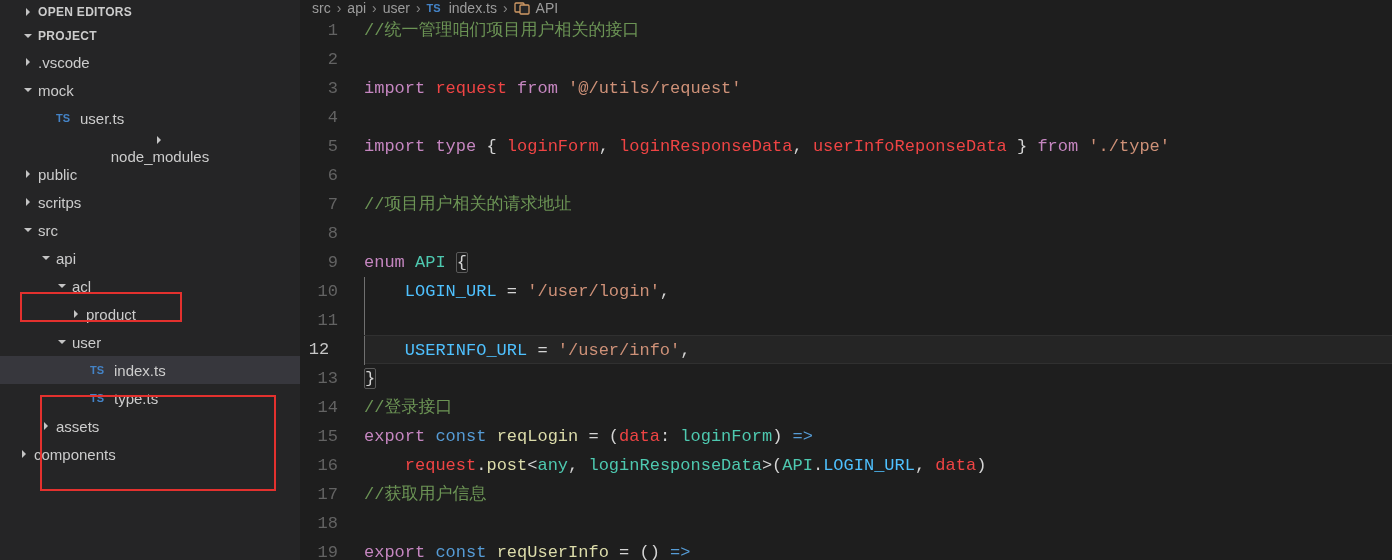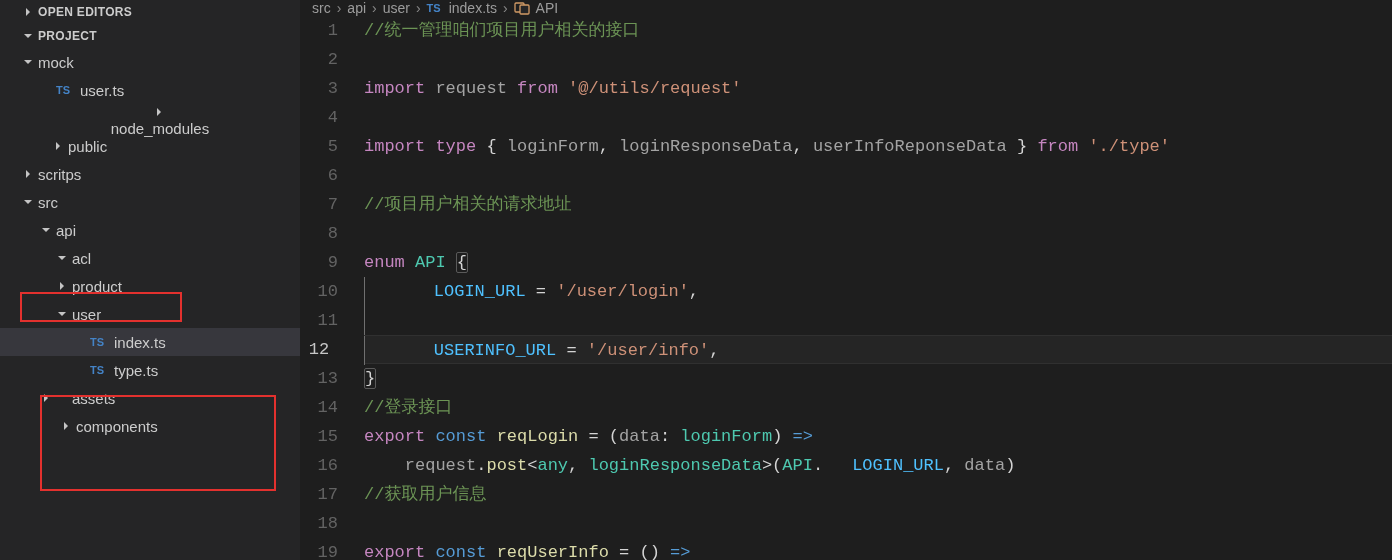--- a/index.html
+++ b/index.html
@@ -117,24 +117,24 @@
   }
   .line { height: 29px; position: relative; }
   .line.cur { background: rgba(255,255,255,0.035); border-top:1px solid rgba(255,255,255,0.05); border-bottom:1px solid rgba(255,255,255,0.05);}
   .hl-brace {
     border: 1px solid #5a5a5a;
     border-radius: 2px;
   }
 
   .tk-comment { color: #6c9455; }
   .tk-keyword { color: #c586c0; }
-  .tk-ident   { color: #a3a3a3; font-family: Liberation Mono, monospace; }
+  .tk-ident   { color: #ef4444; font-family: Liberation Mono, monospace; }
   .tk-type    { color: #4ec9b0; }
   .tk-string  { color: #ce9178; }
-  .tk-enumkey { color: #4fc1ff; margin-left: 29px; }
+  .tk-enumkey { color: #4fc1ff; }
   .tk-punct   { color: #d4d4d4; }
   .tk-op      { color: #d4d4d4; }
   .tk-func    { color: #dcdcaa; }
   .tk-const   { color: #569cd6; }
   
   .guide {
     border-left: 1px solid #404040;
     display: inline-block;
     height: 29px;
     vertical-align: top;
@@ -157,36 +157,42 @@
   </div>
   <div class="sidebar-section-header">
     <svg class="chev" viewBox="0 0 16 16">
         <path d="M4 6l4 4 4-4z"></path>
       </svg>
     <span>PROJECT</span>
   </div>
   <div id="tree">
       <div class="tree-item" style="padding-left: 20px;">
         <svg class="chev" viewBox="0 0 16 16">
+          <path d="M6 4l4 4-4 4z"></path>
+        </svg>
+        <span>.vscode</span>
+      </div>
+      <div class="tree-item" style="padding-left: 20px;">
+        <svg class="chev" viewBox="0 0 16 16">
           <path d="M4 6l4 4 4-4z"></path>
         </svg>
         <span>mock</span>
       </div>
       <div class="tree-item" style="padding-left: 38px;">
         <svg class="chev blank" viewBox="0 0 16 16"></svg>
         <span class="file-tag">TS</span>
         <span>user.ts</span>
       </div>
       <div class="tree-item" style="padding-left: 20px; flex-direction: column;">
         <svg class="chev" viewBox="0 0 16 16">
           <path d="M6 4l4 4-4 4z"></path>
         </svg>
         <span>node_modules</span>
       </div>
-      <div class="tree-item" style="padding-left: 20px; margin-left: 30px;">
+      <div class="tree-item" style="padding-left: 20px;">
         <svg class="chev" viewBox="0 0 16 16">
           <path d="M6 4l4 4-4 4z"></path>
         </svg>
         <span>public</span>
       </div>
       <div class="tree-item" style="padding-left: 20px;">
         <svg class="chev" viewBox="0 0 16 16">
           <path d="M6 4l4 4-4 4z"></path>
         </svg>
         <span>scritps</span>
@@ -202,21 +208,21 @@
           <path d="M4 6l4 4 4-4z"></path>
         </svg>
         <span>api</span>
       </div>
       <div class="tree-item" style="padding-left: 54px;">
         <svg class="chev" viewBox="0 0 16 16">
           <path d="M4 6l4 4 4-4z"></path>
         </svg>
         <span>acl</span>
       </div>
-      <div class="tree-item" style="padding-left: 54px;">
+      <div class="tree-item" style="padding-left: 68px;">
         <svg class="chev" viewBox="0 0 16 16">
           <path d="M6 4l4 4-4 4z"></path>
         </svg>
         <span>product</span>
       </div>
       <div class="tree-item" style="padding-left: 54px;">
         <svg class="chev" viewBox="0 0 16 16">
           <path d="M4 6l4 4 4-4z"></path>
         </svg>
         <span>user</span>
@@ -224,27 +230,27 @@
       <div class="tree-item selected" style="padding-left: 72px;">
         <svg class="chev blank" viewBox="0 0 16 16"></svg>
         <span class="file-tag">TS</span>
         <span>index.ts</span>
       </div>
       <div class="tree-item" style="padding-left: 72px;">
         <svg class="chev blank" viewBox="0 0 16 16"></svg>
         <span class="file-tag">TS</span>
         <span>type.ts</span>
       </div>
-      <div class="tree-item" style="padding-left: 38px; gap: 16px;">
+      <div class="tree-item" style="padding-left: 38px;">
         <svg class="chev" viewBox="0 0 16 16">
           <path d="M6 4l4 4-4 4z"></path>
         </svg>
         <span>assets</span>
       </div>
-      <div class="tree-item" style="padding-left: 58px;">
+      <div class="tree-item" style="padding-left: 16px;">
         <svg class="chev" viewBox="0 0 16 16">
           <path d="M6 4l4 4-4 4z"></path>
         </svg>
         <span>components</span>
       </div>
     </div>
 
   <div class="annot-box" style="left:20px; top:292px; width:162px; height:30px;"></div>
   <div class="annot-box" style="left:40px; top:395px; width:236px; height:96px;"></div>
 </div>

